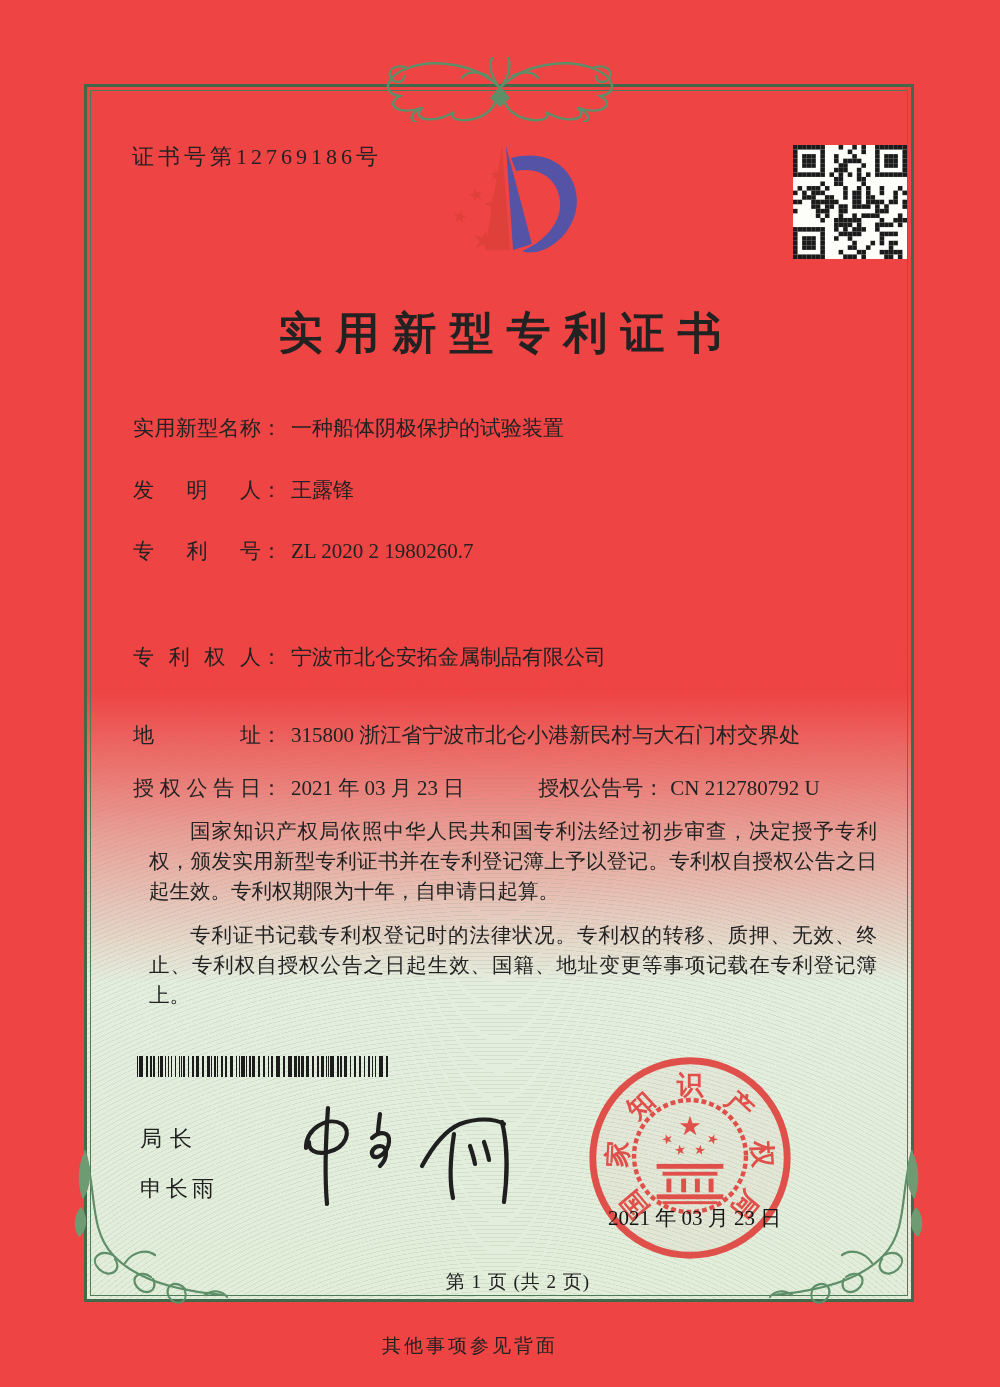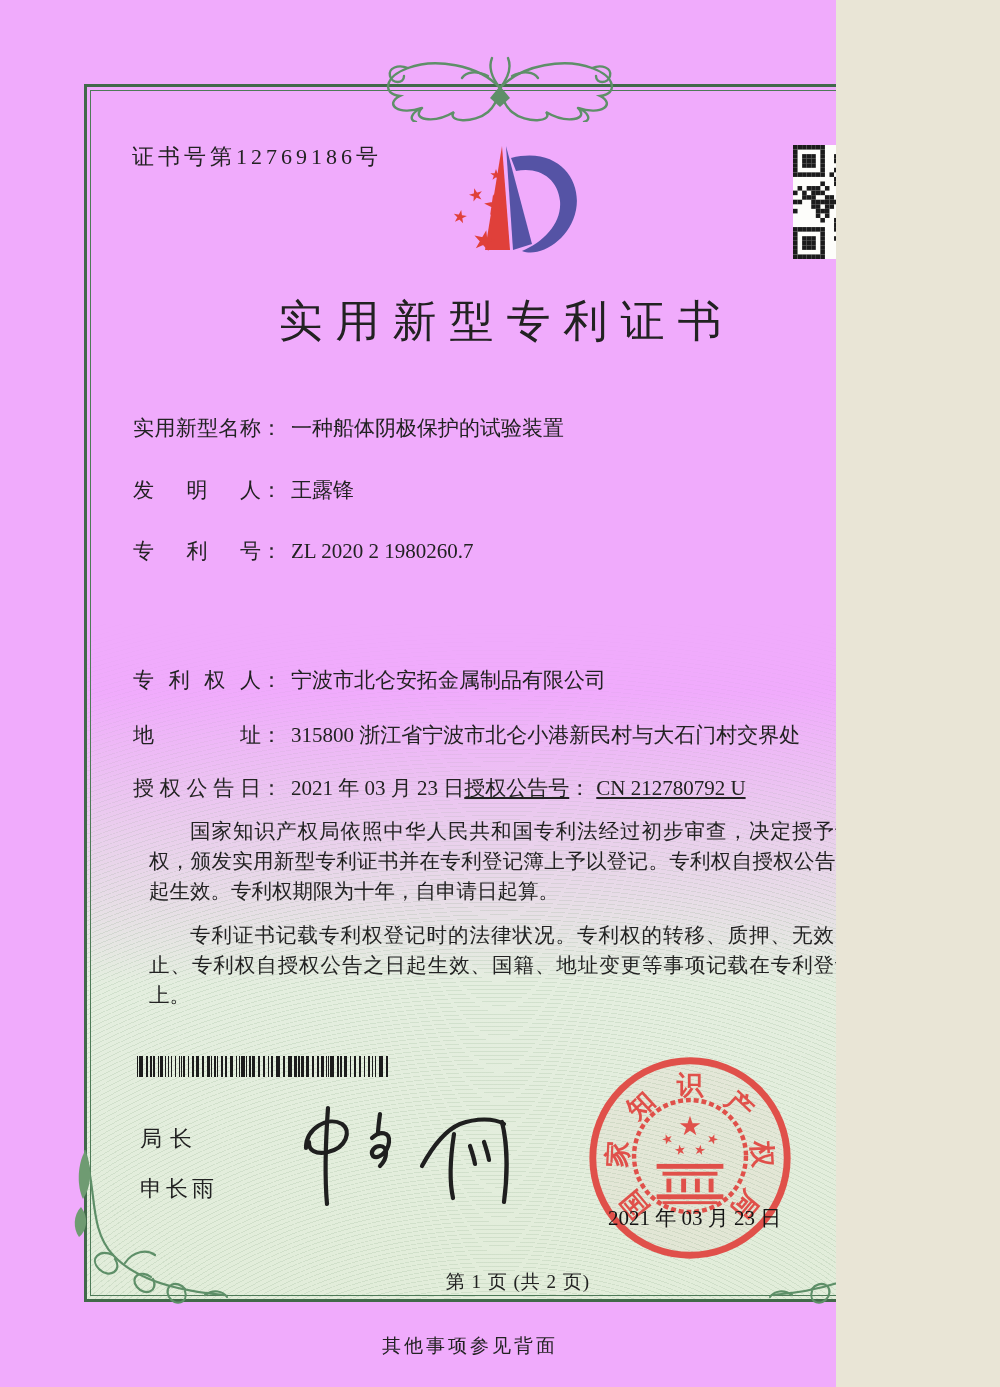--- a/index.html
+++ b/index.html
@@ -1,18 +1,18 @@
 <!DOCTYPE html>
 <html><head>
 <meta charset="utf-8">
 <style>
   html,body{margin:0;padding:0;background:#e9e5d6;}
   .sheet{
-    position:relative;width:836px;height:1387px;overflow:hidden;
-    background:#f0abfc;
+    position:relative;width:1000px;height:1387px;overflow:hidden;
+    background:#ef4444;
     font-family:"Liberation Serif","DejaVu Serif",serif;
     color:#222;
   }
   
   .green-wash{
     position:absolute;left:87px;top:87px;width:824px;height:1212px;
     background:linear-gradient(180deg,
       rgba(228,238,223,0) 0%,
       rgba(228,238,223,0) 50%,
       rgba(228,238,223,.55) 62%,
@@ -31,29 +31,29 @@
     border:3px solid #41694a;box-sizing:border-box;
   }
   .frame::before{content:"";position:absolute;inset:3px;border:1px solid #4d7a57;}
 
   .cert-no{position:absolute;left:132px;top:142px;font-size:22px;letter-spacing:4px;white-space:nowrap;}
 
   .logo-svg{position:absolute;left:436px;top:138px;width:150px;height:150px;}
   .qr-svg{position:absolute;left:793px;top:145px;width:114px;height:114px;background:#fdfdfa;}
 
   .title{
-    position:absolute;left:0;top:292px;width:1000px;text-align:center;
-    font-size:44px;font-weight:normal;letter-spacing:13px;text-indent:13px;white-space:nowrap;
+    position:absolute;left:0;top:304px;width:1000px;text-align:center;
+    font-size:44px;font-weight:bold;letter-spacing:13px;text-indent:13px;white-space:nowrap;
   }
 
   .field-row{position:absolute;left:133px;font-size:21px;white-space:nowrap;}
   .flabel{display:inline-block;width:128px;text-align:justify;text-align-last:justify;}
   .fcolon{display:inline-block;}
   .fvalue{margin-left:9px;}
-  .grant-pair2{text-decoration:underline;}
+  .grant-pair2{margin-left:74px;}
   .grant-pair2 .fvalue{margin-left:6px;}
 
   .paragraphs{
     position:absolute;left:133px;top:816px;width:744px;
     font-size:20.5px;line-height:30px;text-align:justify;
   }
   .paragraphs p{margin:0 0 14px 16px;text-indent:2em;}
 
   .barcode-svg{position:absolute;left:137px;top:1056px;width:253px;height:21px;}
 
@@ -425,21 +425,21 @@
 
   <div class="field-row" style="top:476px">
     <span class="flabel">发明人</span><span class="fcolon">：</span><span class="fvalue">王露锋</span>
   </div>
   <div class="field-row" style="top:414px">
     <span class="flabel">实用新型名称</span><span class="fcolon">：</span><span class="fvalue">一种船体阴极保护的试验装置</span>
   </div>
   <div class="field-row" style="top:537px">
     <span class="flabel">专利号</span><span class="fcolon">：</span><span class="fvalue">ZL 2020 2 1980260.7</span>
   </div>
-  <div class="field-row" style="top:666px">
+  <div class="field-row" style="top:643px">
     <span class="flabel">专利权人</span><span class="fcolon">：</span><span class="fvalue">宁波市北仑安拓金属制品有限公司</span>
   </div>
   <div class="field-row" style="top:721px">
     <span class="flabel">地址</span><span class="fcolon">：</span><span class="fvalue">315800 浙江省宁波市北仑小港新民村与大石门村交界处</span>
   </div>
   <div class="field-row" style="top:774px">
     <span class="flabel">授权公告日</span><span class="fcolon">：</span><span class="fvalue">2021 年 03 月 23 日</span><span class="grant-pair2"><span>授权公告号</span><span class="fcolon">：</span><span class="fvalue">CN 212780792 U</span></span>
   </div>
 
   <div class="paragraphs">

